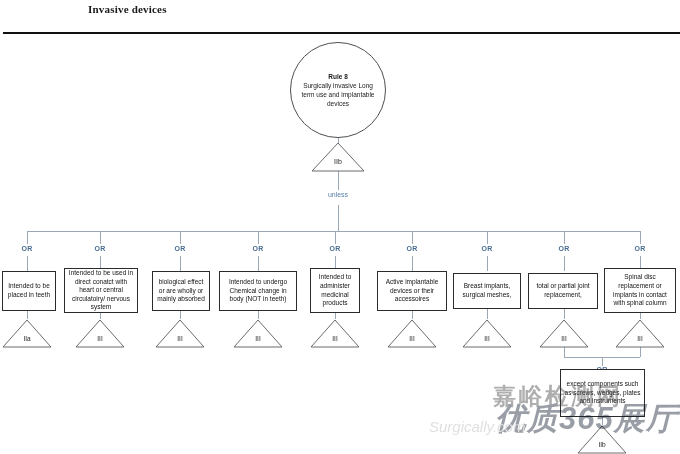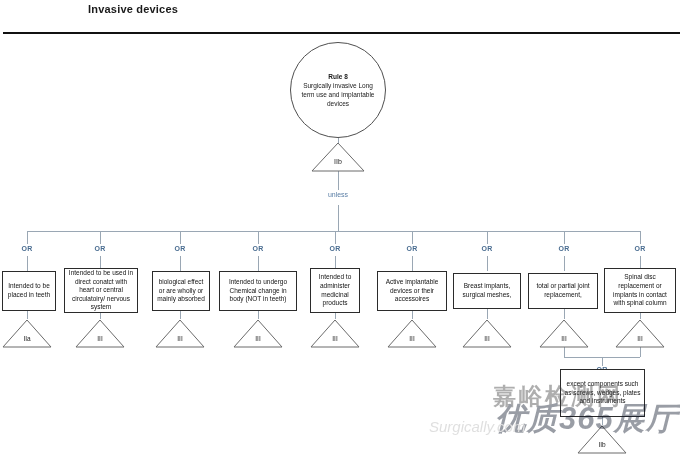--- a/index.html
+++ b/index.html
@@ -21,20 +21,21 @@
   
   #page-title {
     position: absolute;
     left: 88px;
     top: 3px;
     font-size: 11px;
     font-weight: bold;
     color: #1a1a1a;
     letter-spacing: 0.2px;
     white-space: nowrap;
+    font-family: Liberation Serif, serif;
   }
   #header-rule {
     position: absolute;
     left: 3px;
     top: 32px;
     width: 677px;
     height: 2px;
     background: #111111;
   }
 

